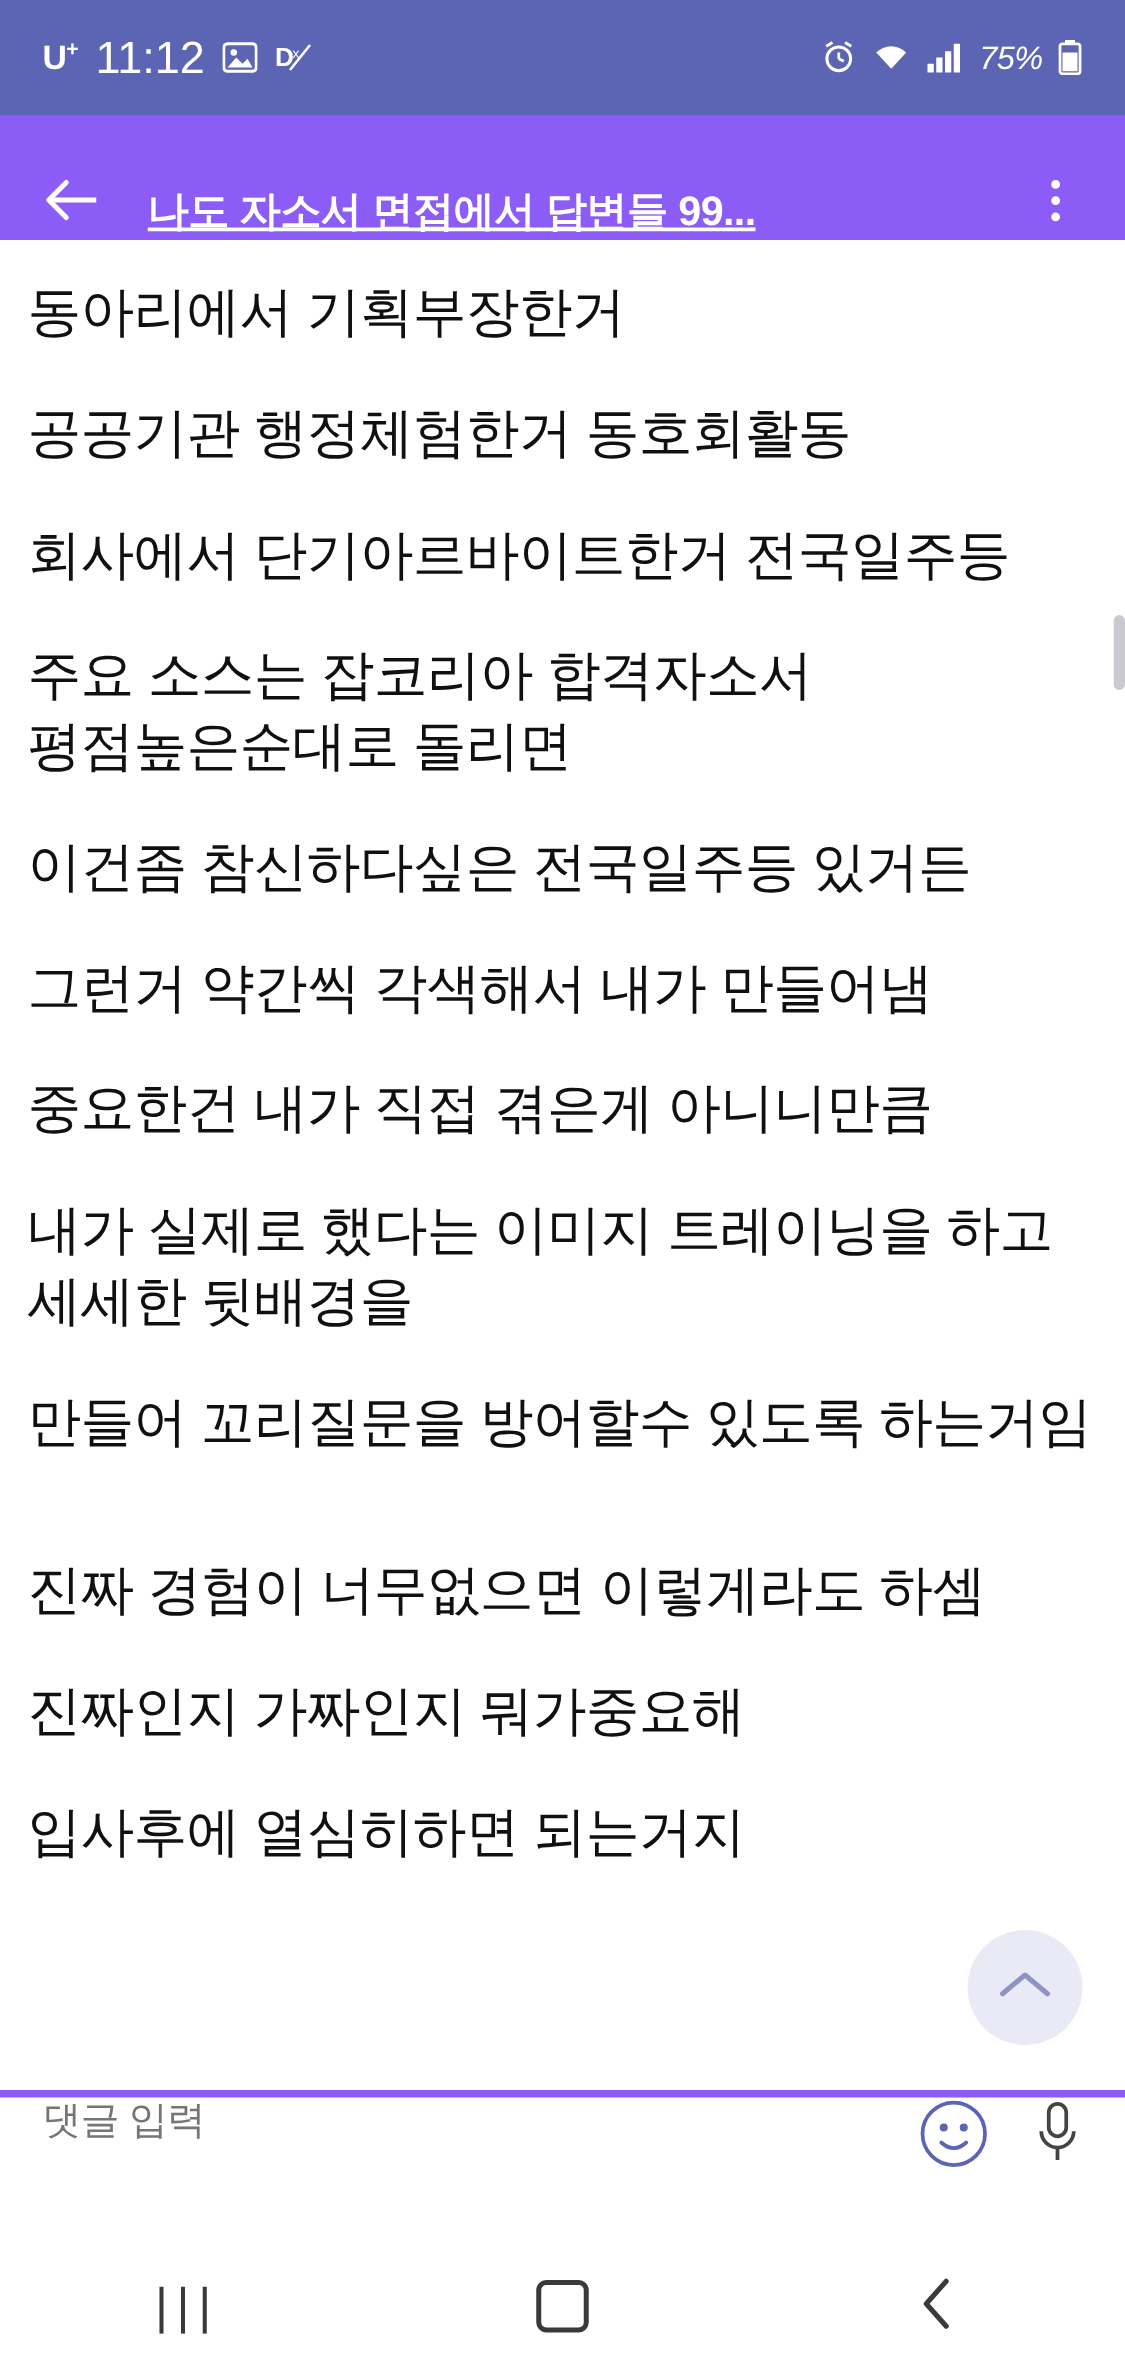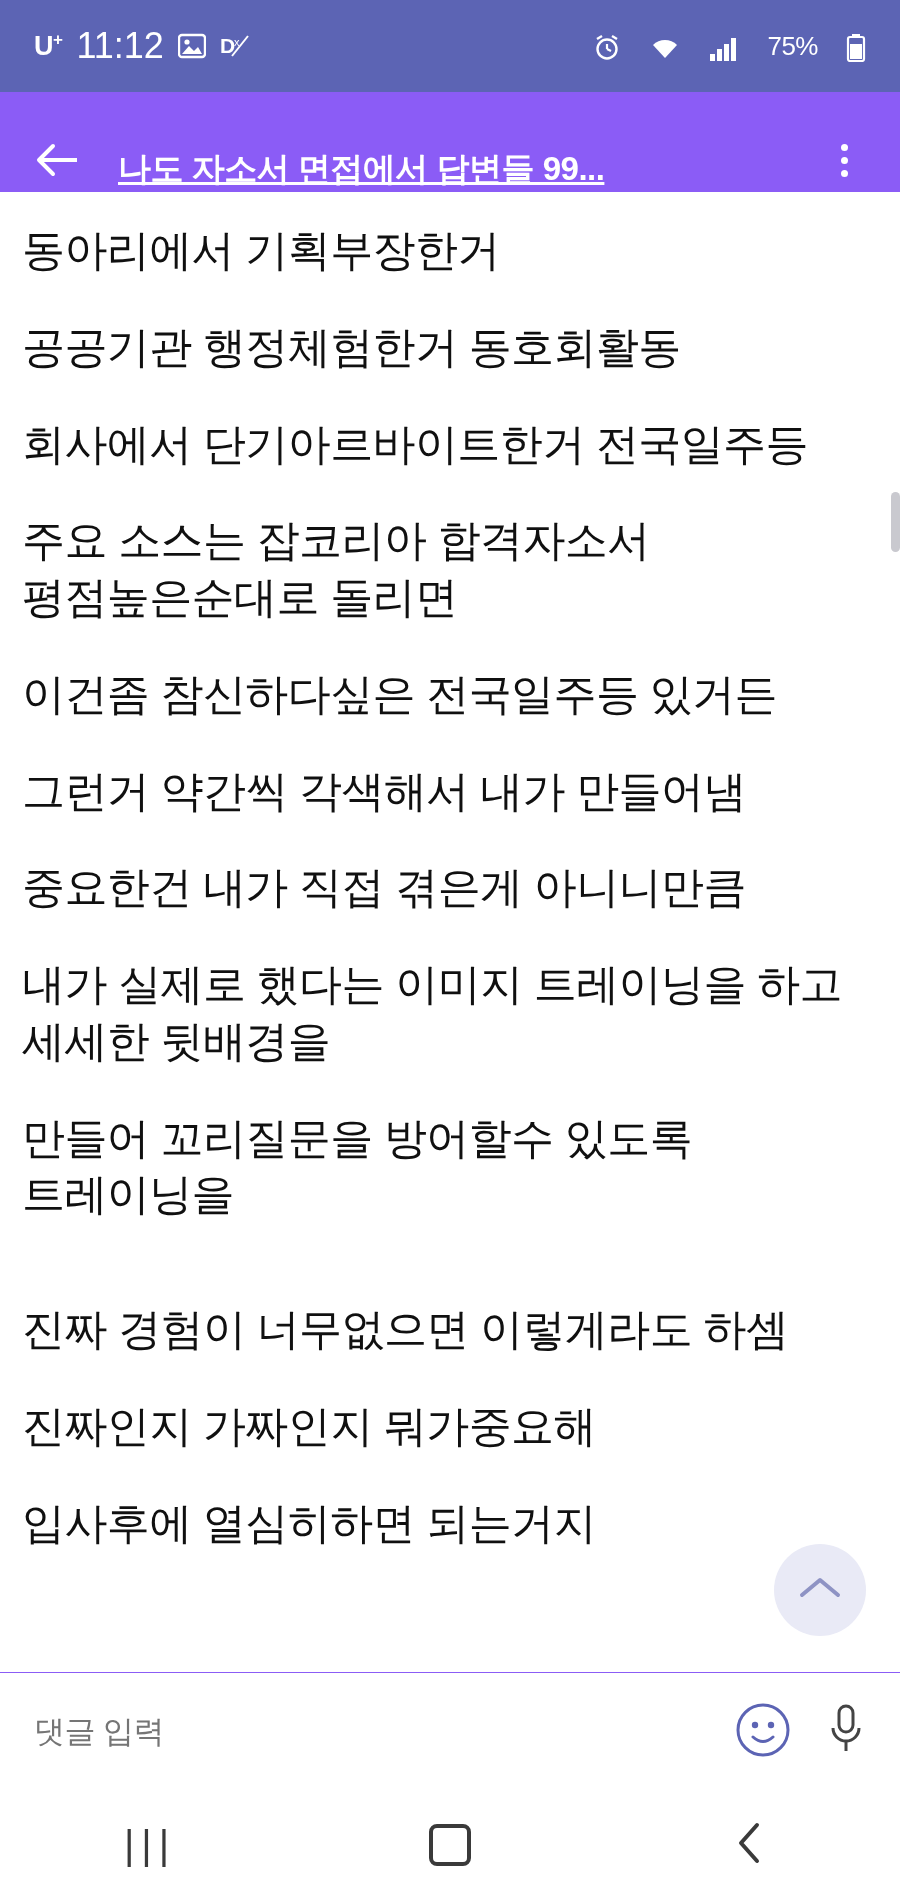--- a/index.html
+++ b/index.html
@@ -39,23 +39,24 @@
     font-size: 27px;
     font-weight: bold;
     letter-spacing: -0.5px;
   }
   .carrier sup { font-size: 17px; vertical-align: super; }
   .clock { font-size: 36px; }
   .status-icon { display: inline-flex; align-items: center; }
   .status-center { flex: 1; }
   .status-right {
     display: flex;
-    align-items: flex-end;
-    gap: 28px;
+    align-items: center;
+    gap: 12px;
     font-size: 26px;
+    font-style: italic;
   }
   .batt-pct { font-size: 26px; letter-spacing: -0.5px; }
 
   
   .app-bar {
     height: 100px;
     background: #8b5cf6;
     color: #ffffff;
     display: flex;
     align-items: flex-end;
@@ -130,23 +131,23 @@
     background: #e9eaf6;
     display: flex;
     align-items: center;
     justify-content: center;
   }
 
   
   .comment-bar {
     height: 118px;
     flex: none;
-    border-top: 1px solid #8b5cf6;
-    display: flex;
-    align-items: center;
+    border-top: 6px solid #8b5cf6;
+    display: flex;
+    align-items: flex-start;
     padding: 0 34px;
     background: #ffffff;
   }
   .comment-input {
     flex: 1;
     font-size: 31px;
     color: #9b9b9b;
     border: none;
     outline: none;
     background: transparent;
@@ -260,21 +261,21 @@
 
   <div class="content">
     <div class="para">동아리에서 기획부장한거</div>
     <div class="para">공공기관 행정체험한거 동호회활동</div>
     <div class="para">회사에서 단기아르바이트한거 전국일주등</div>
     <div class="para">주요 소스는 잡코리아 합격자소서 평점높은순대로 돌리면</div>
     <div class="para">이건좀 참신하다싶은 전국일주등 있거든</div>
     <div class="para">그런거 약간씩 각색해서 내가 만들어냄</div>
     <div class="para">중요한건 내가 직접 겪은게 아니니만큼</div>
     <div class="para">내가 실제로 했다는 이미지 트레이닝을 하고 세세한 뒷배경을</div>
-    <div class="para">만들어 꼬리질문을 방어할수 있도록 트레이닝을</div>
+    <div class="para">만들어 꼬리질문을 방어할수 있도록 하는거임</div>
     <div class="para blank"></div>
     <div class="para">진짜 경험이 너무없으면 이렇게라도 하셈</div>
     <div class="para">진짜인지 가짜인지 뭐가중요해</div>
     <div class="para">입사후에 열심히하면 되는거지</div>
 
     <div class="scroll-thumb"></div>
 
     <div class="fab-top">
       <span>
         <svg width="48" height="30" viewBox="0 0 48 30">

